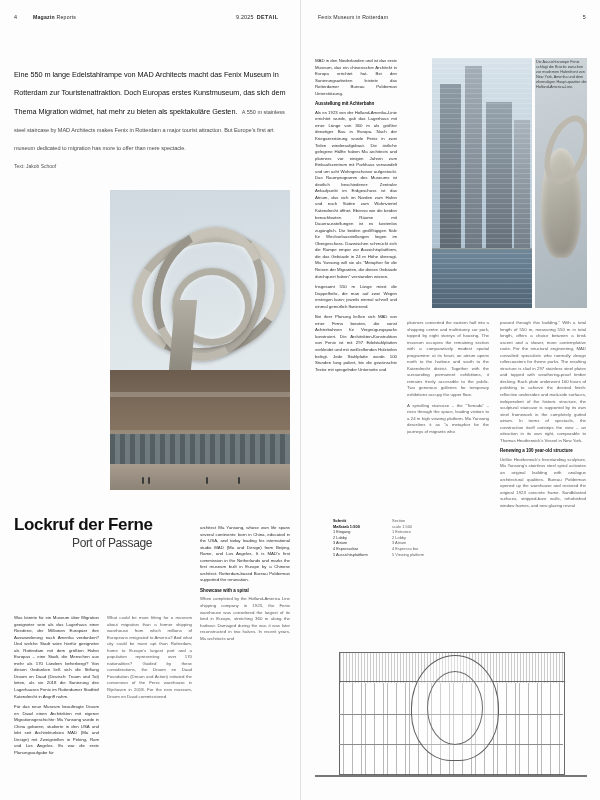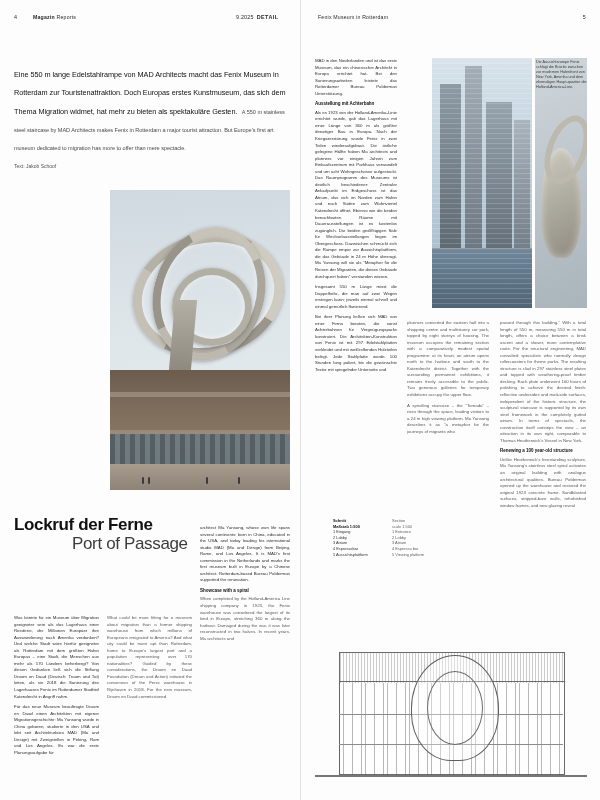--- a/index.html
+++ b/index.html
@@ -54,21 +54,21 @@
       border-width:8px;border-color:#c7c3b8 #aaa69c #bdb9ae #98948a;}
   .hero .r3{left:44px;top:44px;width:66px;height:64px;border-width:7px;
       border-color:#d2cec3 #b0ac a2 #a6a298 #bebaaf;}
   .hero .stem{position:absolute;left:62px;top:110px;width:22px;height:70px;
       background:linear-gradient(to bottom,#b3afa4,#8e8a80);transform:skewX(-5deg);}
   .hero .ppl{position:absolute;bottom:6px;width:2px;height:7px;background:#3b3b3b;border-radius:1px;}
 
   
   .headline{position:absolute;left:14px;top:515px;width:280px;}
   .headline .h-de{font-size:17px;font-weight:700;letter-spacing:-.35px;color:#111;line-height:19px;}
-  .headline .h-en{font-size:17px;font-weight:400;letter-spacing:-.35px;color:#3c3c3c;
+  .headline .h-en{font-size:12px;font-weight:400;letter-spacing:-.35px;color:#3c3c3c;
       line-height:19px;margin-left:58px;}
 
   
   .col{position:absolute;font-size:4.35px;line-height:6.55px;color:#2f2f2f;
        text-align:justify;letter-spacing:-.02px;}
   .col p{margin:0 0 4px 0;}
   .col .sub{font-weight:700;color:#111;font-size:4.5px;margin:0 0 2px 0;}
   .col .en{color:#5a5a5a;}
 
   #col1{left:14px;top:615px;width:85px;height:178px;overflow:hidden;}

